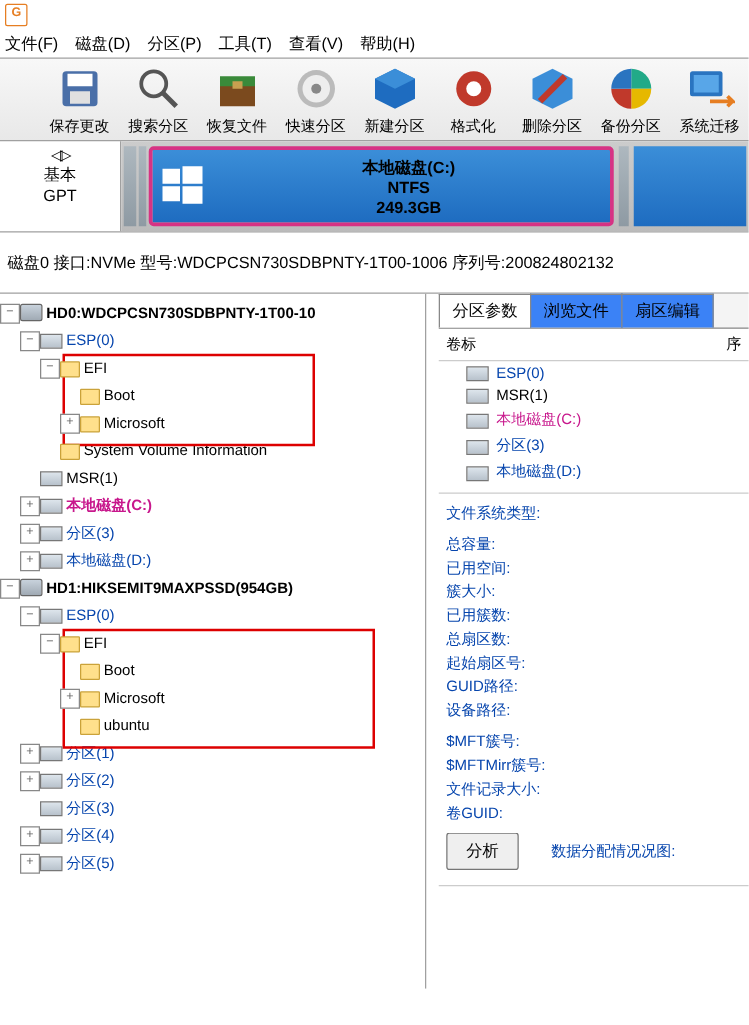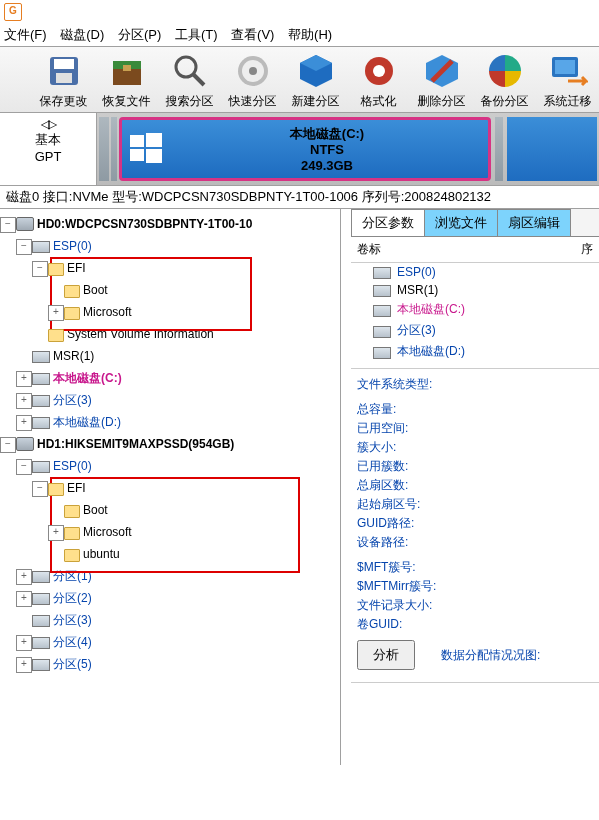--- a/index.html
+++ b/index.html
@@ -13,37 +13,37 @@
   .toolbar .tlabel { font-size: 12px; margin-top: 2px; }
   .diskbar { display: flex; border-bottom: 1px solid #a0a0a0; }
   .diskbar-left { width: 92px; border-right: 1px solid #a0a0a0; text-align: center; padding: 4px 2px; }
   .nav-arrows { font-family: sans-serif; letter-spacing: -2px; }
   .diskbar-left .t1 { font-size: 13px; }
   .diskbar-right { flex: 1; position: relative; background: linear-gradient(#ccc,#bbb); height: 72px; }
   .partbox { position: absolute; top: 4px; bottom: 4px; border: 3px solid #d63384; border-radius: 4px; text-align: center; background: linear-gradient(#3b8ed8,#1e6cc0); color: #000; }
   .partbox .icon { position: absolute; left: 6px; top: 50%; transform: translateY(-50%); width: 36px; height: 36px; }
   .partbox .ptxt { margin-left: 44px; font-size: 13px; font-weight: bold; padding-top: 6px; line-height: 16px; }
   .sliver { position: absolute; top: 4px; bottom: 4px; background: linear-gradient(#aeb8bf,#8e9aa3); }
-  .infoline { padding: 2px 6px; font-size: 13px; border-bottom: 1px solid #a0a0a0; white-space: nowrap; }
+  .infoline { padding: 15px 6px; font-size: 13px; border-bottom: 1px solid #a0a0a0; white-space: nowrap; }
   .main { display: flex; height: 556px; }
   .treepane { width: 340px; overflow: hidden; border-right: 1px solid #a0a0a0; padding: 4px 0; }
   .row { display: flex; align-items: center; height: 22px; white-space: nowrap; }
   .ind { display: inline-block; width: 16px; text-align: center; color: #666; position: relative; }
   .exp { width: 14px; height: 14px; border: 1px solid #888; font-size: 10px; line-height: 12px; text-align: center; display: inline-block; background: #fff; cursor: default; }
   .icon-disk { width: 16px; height: 12px; background: linear-gradient(#c8d2dc,#a0aab4); border: 1px solid #666; border-radius: 2px; display: inline-block; margin-right: 3px; }
   .icon-part { width: 16px; height: 10px; background: linear-gradient(#dde5ec,#b8c2cc); border: 1px solid #777; display: inline-block; margin-right: 3px; position: relative; top: 1px; }
   .icon-folder { width: 14px; height: 11px; background: #ffe08c; border: 1px solid #caa23a; border-radius: 1px; display: inline-block; margin-right: 3px; position: relative; top: 1px; }
   .label { }
   .blue { color: #0645ad; }
   .magenta { color: #c8178c; }
   .bold { font-weight: bold; }
   .redbox { position: absolute; border: 2px solid #d00; pointer-events: none; }
   .rightpane { flex: 1; display: flex; flex-direction: column; margin-left: 10px; }
   .tabs { display: flex; border-bottom: 1px solid #888; background: #f4f4f4; }
-  .tab { padding: 4px 10px; font-size: 13px; border: 1px solid #888; border-bottom: none; margin-right: -1px; background: #7dd3fc; cursor: default; }
+  .tab { padding: 4px 10px; font-size: 13px; border: 1px solid #888; border-bottom: none; margin-right: -1px; background: #3b82f6; cursor: default; }
   .tab.active { background: #fff; }
   .phd { padding: 4px 6px; font-weight: normal; border-bottom: 1px solid #ccc; display: flex; justify-content: space-between; }
   .pitem { padding: 2px 6px 2px 22px; display: flex; align-items: center; }
   .pitem .icon-part { margin-right: 6px; }
   .divline { height: 1px; background: #ccc; margin: 6px 0; }
   .kv { padding: 1px 6px 1px 6px; color: #0645ad; }
   .btnrow { padding: 6px; display: flex; align-items: center; gap: 26px; }
   .btnrow button { padding: 4px 14px; font-size: 13px; }
   svg { display: block; }
 </style>
@@ -70,35 +70,35 @@
           <rect x="6" y="6" width="28" height="28" rx="3" fill="#4a6fa8"></rect>
           <rect x="10" y="8" width="20" height="10" fill="#fff"></rect>
           <rect x="12" y="22" width="16" height="10" fill="#e0e0e0"></rect>
         </svg>
       </div>
     <div class="tlabel">保存更改</div>
   </div>
   <div class="tbtn">
     <div class="ticon">
         <svg viewBox="0 0 40 40">
+          <circle cx="16" cy="16" r="10" fill="none" stroke="#555" stroke-width="3"></circle>
+          <line x1="23" y1="23" x2="34" y2="34" stroke="#555" stroke-width="4"></line>
+        </svg>
+      </div>
+    <div class="tlabel">搜索分区</div>
+  </div>
+  <div class="tbtn">
+    <div class="ticon">
+        <svg viewBox="0 0 40 40">
           <rect x="6" y="16" width="28" height="18" fill="#7b4a1e"></rect>
           <rect x="6" y="10" width="28" height="8" fill="#3a8a3a"></rect>
           <rect x="16" y="14" width="8" height="6" fill="#c8a050"></rect>
         </svg>
       </div>
     <div class="tlabel">恢复文件</div>
-  </div>
-  <div class="tbtn">
-    <div class="ticon">
-        <svg viewBox="0 0 40 40">
-          <circle cx="16" cy="16" r="10" fill="none" stroke="#555" stroke-width="3"></circle>
-          <line x1="23" y1="23" x2="34" y2="34" stroke="#555" stroke-width="4"></line>
-        </svg>
-      </div>
-    <div class="tlabel">搜索分区</div>
   </div>
   <div class="tbtn">
     <div class="ticon">
         <svg viewBox="0 0 40 40">
           <circle cx="20" cy="20" r="15" fill="#bbb"></circle>
           <circle cx="20" cy="20" r="11" fill="#eee"></circle>
           <circle cx="20" cy="20" r="4" fill="#888"></circle>
         </svg>
       </div>
     <div class="tlabel">快速分区</div>

